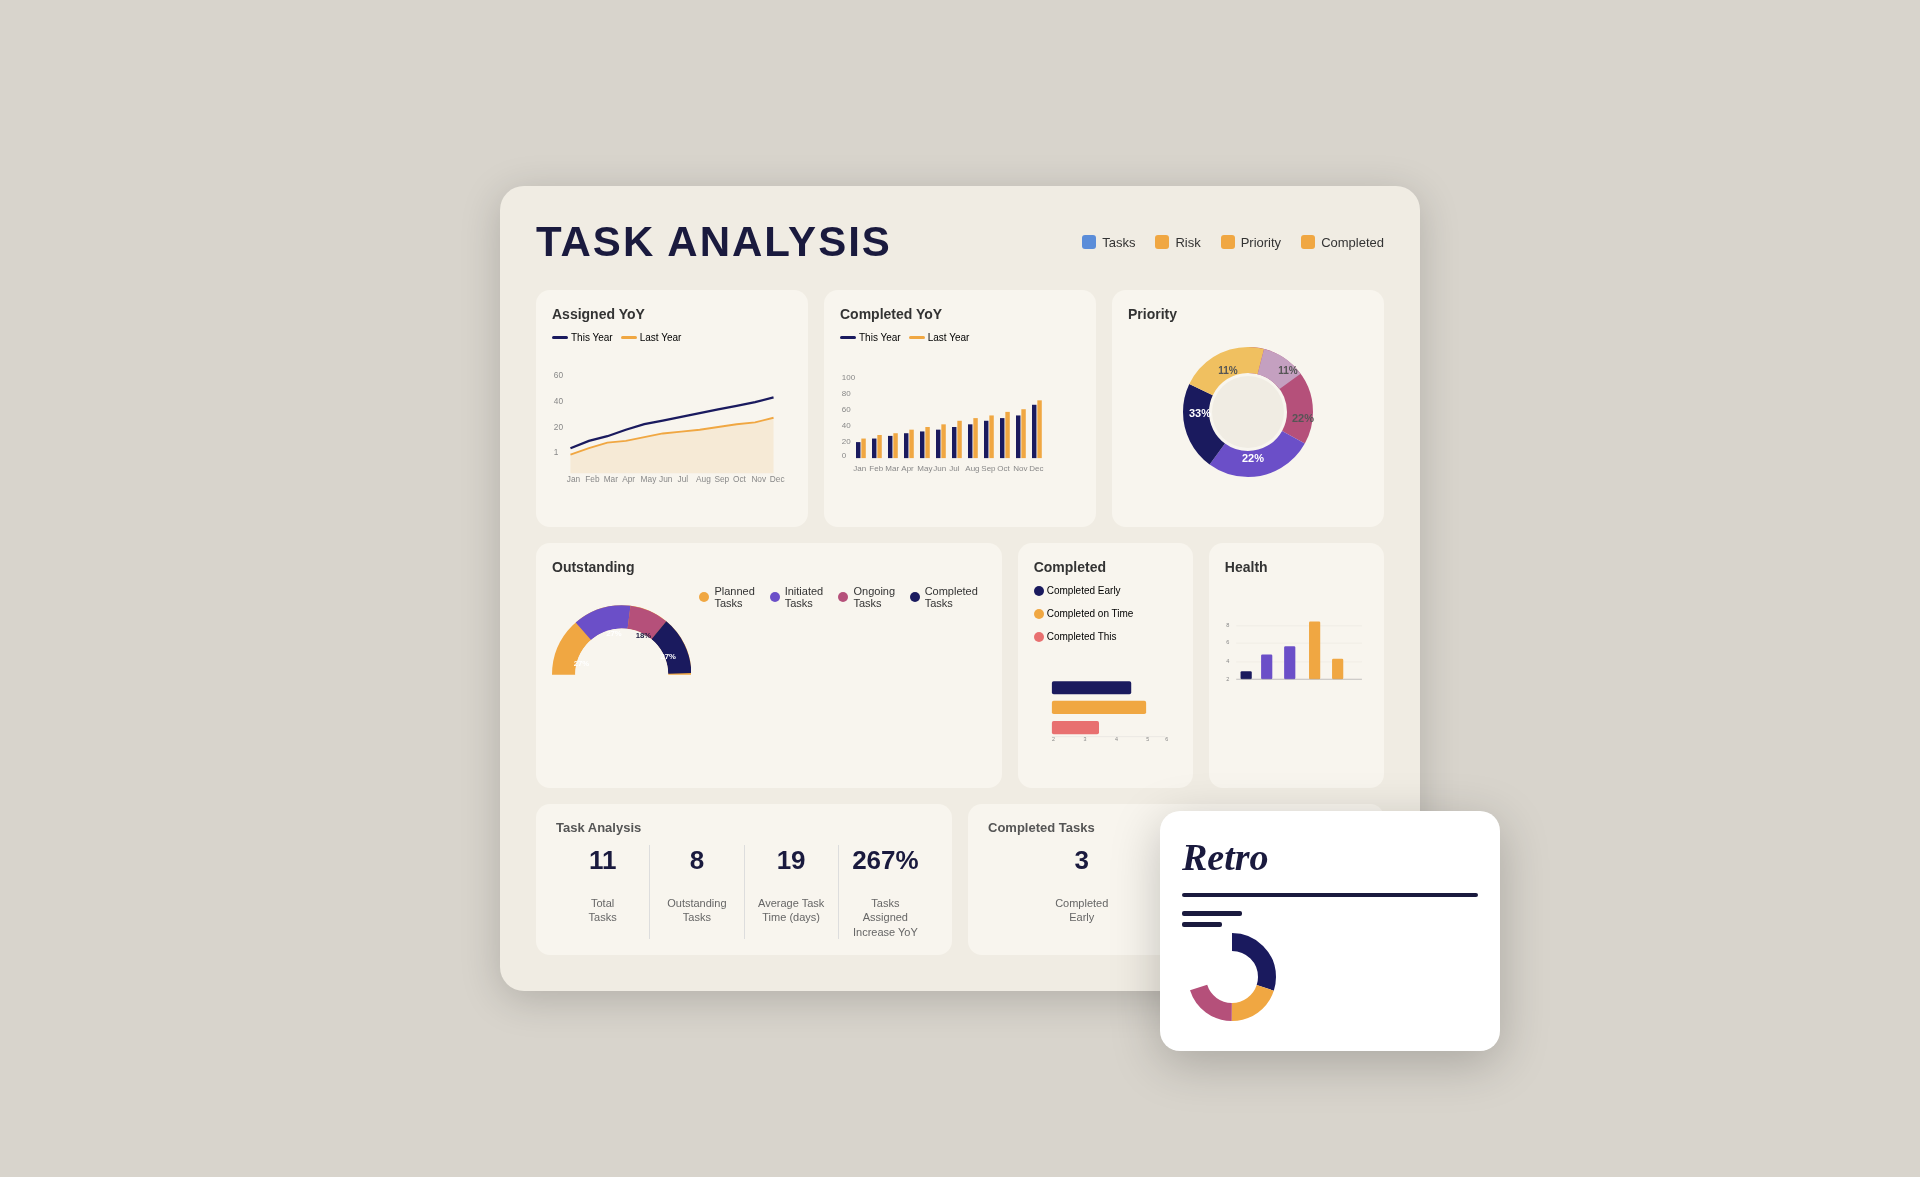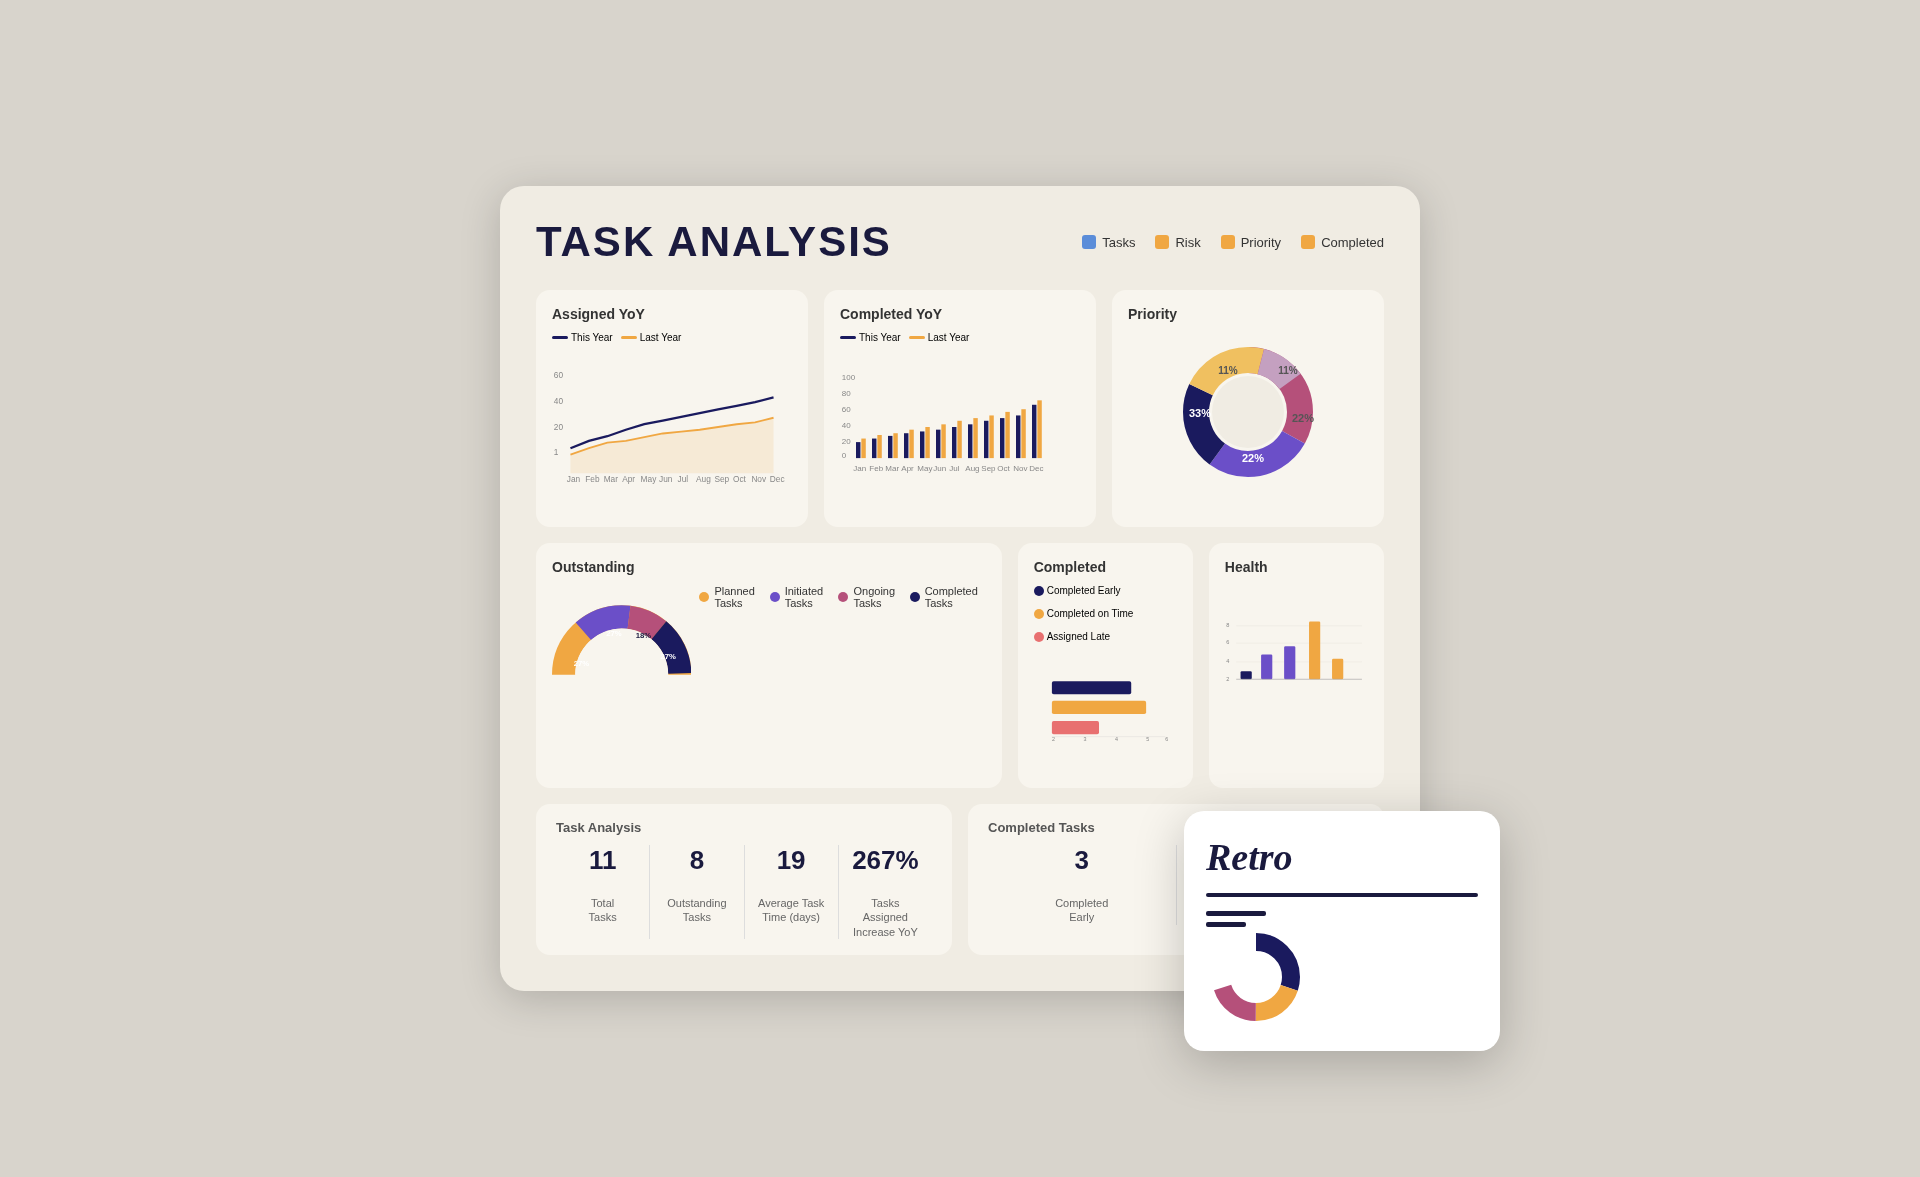--- a/index.html
+++ b/index.html
@@ -150,21 +150,21 @@
       color: #666;
       margin-top: 20px;
       line-height: 1.3;
     }
 
     
     .retro-card {
       position: absolute;
       bottom: -60px;
       right: -80px;
-      width: 316px;
+      width: 340px;
       background: white;
       border-radius: 20px;
       padding: 24px 22px 20px;
       box-shadow: 0 12px 50px rgba(0,0,0,0.22);
       z-index: 10;
     }
 
     .retro-title {
       font-family: Georgia, serif;
       font-size: 38px;
@@ -478,21 +478,21 @@
         <div style="display:flex;align-items:center;gap:3px;">
           <div style="width:10px;height:10px;border-radius:50%;background:#1a1a5e;"></div>
           <span>Completed Early</span>
         </div>
         <div style="display:flex;align-items:center;gap:3px;">
           <div style="width:10px;height:10px;border-radius:50%;background:#f0a742;"></div>
           <span>Completed on Time</span>
         </div>
         <div style="display:flex;align-items:center;gap:3px;">
           <div style="width:10px;height:10px;border-radius:50%;background:#e87070;"></div>
-          <span>Assigned Late</span>
+          <span>Completed This</span>
         </div>
       </div>
       <svg viewBox="0 0 240 120" width="100%" height="120">
 
         <rect x="30" y="15" width="133" height="22" fill="#1a1a5e" rx="3"></rect>
 
         <rect x="30" y="48" width="158" height="22" fill="#f0a742" rx="3"></rect>
 
         <rect x="30" y="82" width="79" height="22" fill="#e87070" rx="3"></rect>
 

